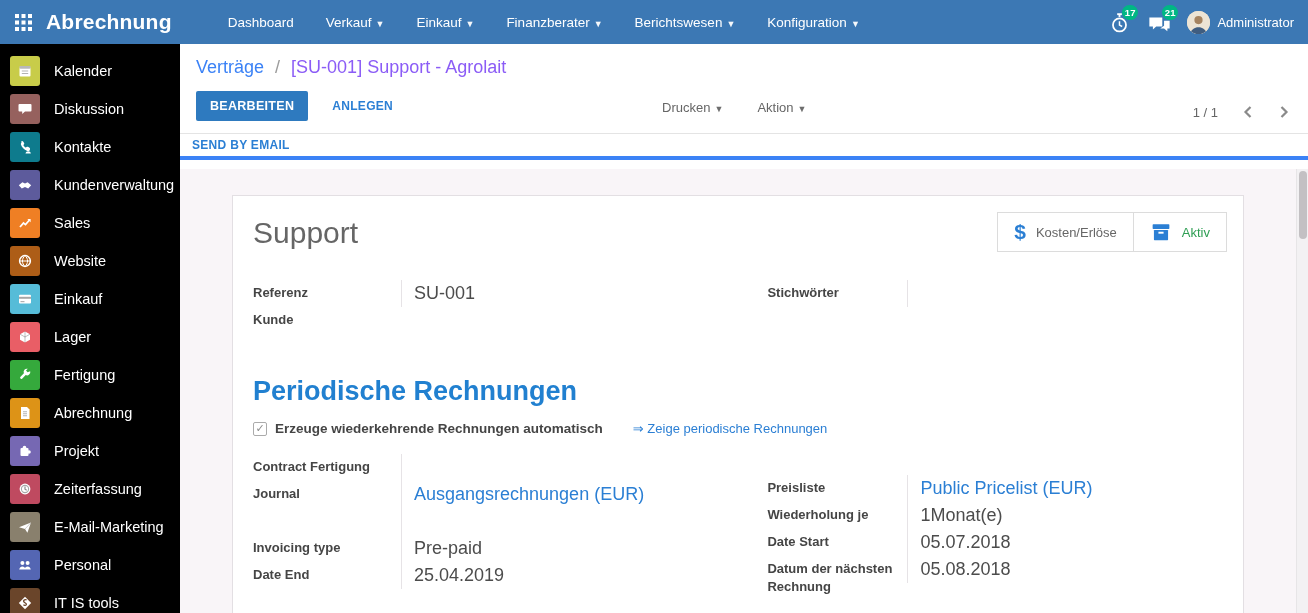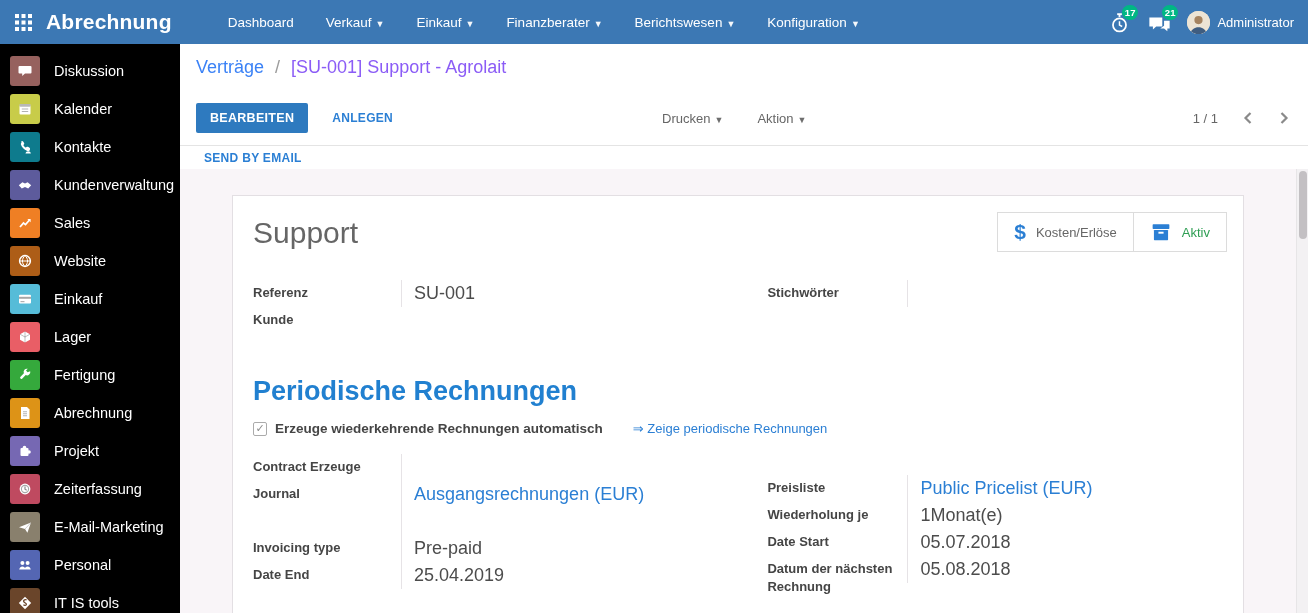--- a/index.html
+++ b/index.html
@@ -30,33 +30,33 @@
   .sb-label { color:#fff; font-size:14.5px; }
 
   
   .main { position:absolute; left:180px; top:44px; width:1128px; height:569px; background:#fff; }
 
   .control-panel { padding:10px 16px 0 16px; background:#fff; }
   .breadcrumb { font-size:18px; line-height:26px; }
   .bc-link { color:#3b82f6; cursor:pointer;margin-top:48px; }
   .bc-sep { color:#9b9b9b; margin:0 6px; }
   .bc-current { color:#8b5cf6; }
-  .cp-buttons { display:flex; align-items:center; margin-top:23px; padding-bottom:12px; }
+  .cp-buttons { display:flex; align-items:flex-end; margin-top:11px; padding-bottom:12px; }
   .btn-primary { background:#2e7abf; color:#fff; font-size:12.5px; font-weight:700; letter-spacing:.3px;
     padding:8px 14px; border:none; border-radius:2px; cursor:pointer; }
   .btn-link { background:none; border:none; color:#2b7fd4; font-size:12px; font-weight:700;
     letter-spacing:.3px; margin-left:14px; padding:8px 10px; cursor:pointer; }
   .dd-group { display:flex; gap:26px; margin-left:255px; }
   .dropdown { font-size:13px; color:#666; cursor:pointer; padding:6px 4px; }
   .dropdown .caret { color:#666; }
   .pager { margin-left:auto; display:flex; align-items:center; gap:22px; color:#666; font-size:13px; }
   .pager-btn { background:none; border:none; cursor:pointer; padding:2px; line-height:0; }
 
-  .statusbar { height:27px; border-top:1px solid #e4e4e4; border-bottom:2px solid #3b82f6;
-    display:flex; align-items:center; padding-left:24px; background:#fff; }
+  .statusbar { height:27px; border-top:1px solid #e4e4e4; border-bottom:4px solid #3b82f6;
+    display:flex; align-items:center; padding-left:12px; background:#fff; }
   .sb-action { color:#2b7fd4; font-size:12px; font-weight:700; letter-spacing:.3px; cursor:pointer; }
 
   .form-area { position:absolute; left:0; right:0; top:125px; bottom:0; background:#f9f5f8; overflow:hidden; }
   .sheet { position:relative; margin:26px 64px 0 52px; background:#fff; border:1px solid #e3dfe3;
     padding:20px 24px 30px 20px; min-height:440px; }
 
   .sheet-title { font-size:30px; color:#666; font-weight:400; }
 
   .stat-box { position:absolute; top:16px; right:16px; display:flex; border:1px solid #dcdcdc; background:#fff; }
   .stat-btn { display:flex; align-items:center; gap:10px; padding:9px 16px; cursor:pointer; }
@@ -145,37 +145,37 @@
         </svg>
       </span>
       <span class="user-name">Administrator</span>
     </div>
   </div>
 </div>
 
 <div class="sidebar">
 
   <div class="sb-item">
-    <span class="sb-tile" style="background: rgb(150, 97, 94);">
-      <svg width="16" height="16" viewBox="0 0 16 16" fill="#fff">
-          <path d="M2.5 3h11a1 1 0 0 1 1 1v5.5a1 1 0 0 1-1 1H8l-2.8 2.6v-2.6H2.5a1 1 0 0 1-1-1V4a1 1 0 0 1 1-1z"></path>
-        </svg>
-    </span>
-    <span class="sb-label">Diskussion</span>
-  </div>
-
-  <div class="sb-item">
     <span class="sb-tile" style="background: rgb(200, 204, 73);">
       <svg width="16" height="16" viewBox="0 0 16 16">
           <rect x="2.5" y="3" width="11" height="10.5" rx="1" fill="#fff"></rect>
           <rect x="2.5" y="3" width="11" height="2.8" rx="1" fill="rgba(0,0,0,.28)"></rect>
           <path d="M4.8 8h6.4M4.8 10.5h6.4" stroke="rgba(0,0,0,.3)" stroke-width="1.2"></path>
         </svg>
     </span>
     <span class="sb-label">Kalender</span>
+  </div>
+
+  <div class="sb-item">
+    <span class="sb-tile" style="background: rgb(150, 97, 94);">
+      <svg width="16" height="16" viewBox="0 0 16 16" fill="#fff">
+          <path d="M2.5 3h11a1 1 0 0 1 1 1v5.5a1 1 0 0 1-1 1H8l-2.8 2.6v-2.6H2.5a1 1 0 0 1-1-1V4a1 1 0 0 1 1-1z"></path>
+        </svg>
+    </span>
+    <span class="sb-label">Diskussion</span>
   </div>
 
   <div class="sb-item">
     <span class="sb-tile" style="background: rgb(14, 123, 141);">
       <svg width="16" height="16" viewBox="0 0 16 16" fill="#fff">
           <path d="M4.4 2.2c.5-.5 1.3-.4 1.7.2l1 1.5c.3.5.2 1.1-.2 1.5l-.6.6c.5 1.1 1.5 2.1 2.6 2.6l.6-.6c.4-.4 1-.5 1.5-.2l1.5 1c.6.4.7 1.2.2 1.7l-.8.8c-.5.5-1.2.7-1.9.5-2.8-.9-5.3-3.4-6.1-6.2-.2-.7 0-1.4.5-1.9z"></path>
           <circle cx="11.2" cy="10.6" r="1.7"></circle>
           <path d="M8.5 14.4c.3-1.4 1.4-2.2 2.7-2.2s2.4.8 2.7 2.2z"></path>
         </svg>
     </span>
@@ -389,21 +389,21 @@
 
       <div class="chk-row">
         <span class="checkbox">✓</span>
         <span class="chk-label">Erzeuge wiederkehrende Rechnungen automatisch</span>
         <span class="inline-link">⇒ Zeige periodische Rechnungen</span>
       </div>
 
       <div class="group-wrap recurring">
         <div class="grp">
           <div class="grp-row">
-            <span class="grp-label">Contract Erzeuge</span>
+            <span class="grp-label">Contract Fertigung</span>
             <span class="grp-value"></span>
           </div>
           <div class="grp-row">
             <span class="grp-label">Journal</span>
             <span class="grp-value link">Ausgangsrechnungen (EUR)</span>
           </div>
           <div class="grp-row">
             <span class="grp-label"></span>
             <span class="grp-value"></span>
           </div>

